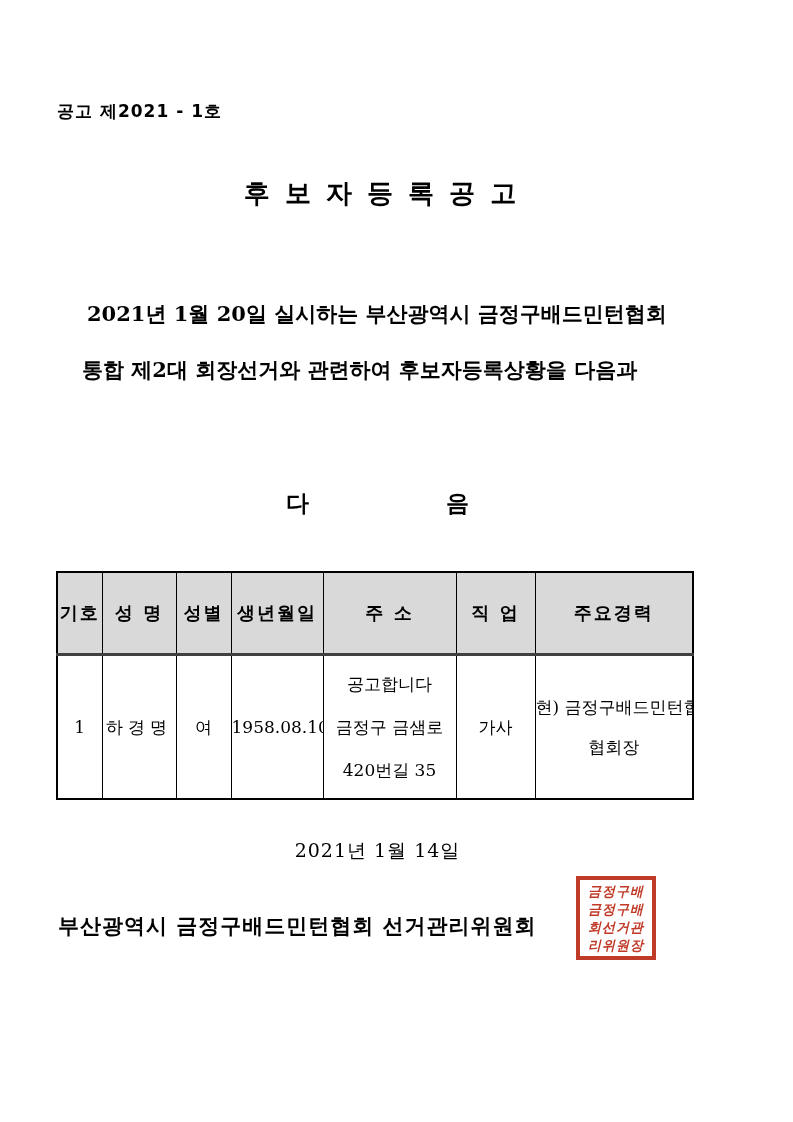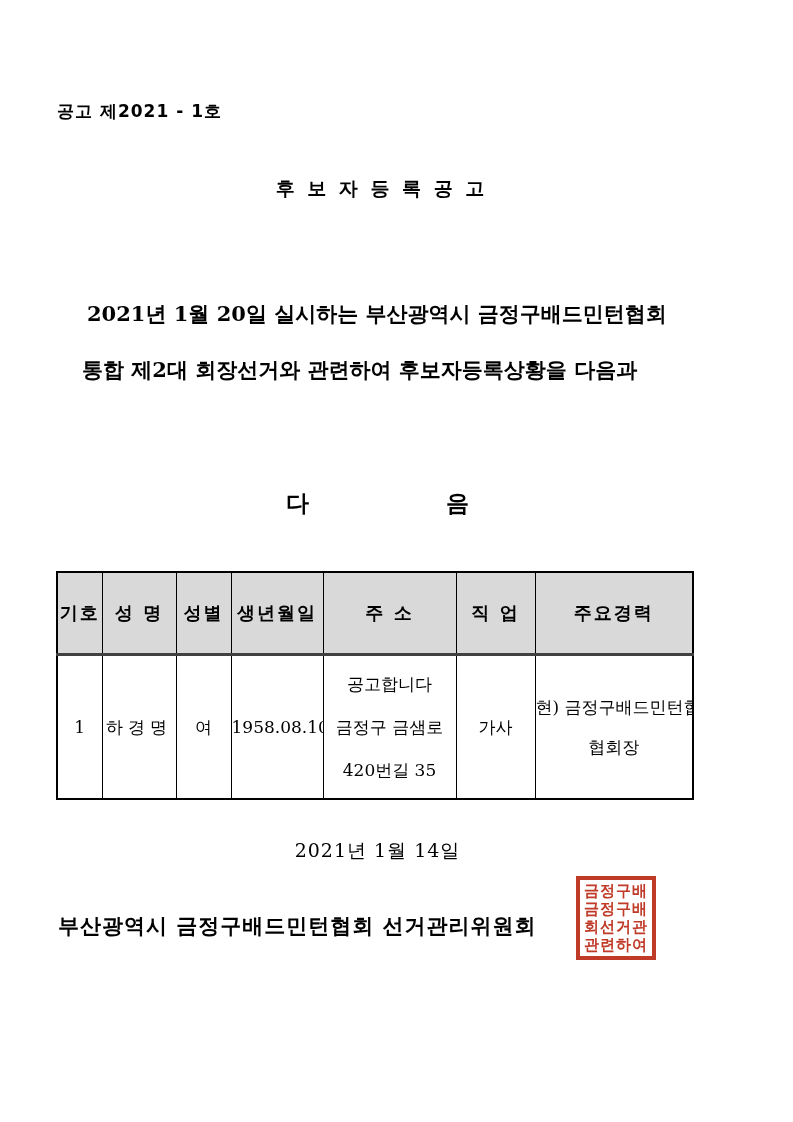--- a/index.html
+++ b/index.html
@@ -8,21 +8,21 @@
     color:#000; font-family:"DejaVu Serif","Liberation Serif",serif;
     overflow:hidden;
   }
   .doc-number {
     position:absolute; left:57px; top:100px;
     font-size:17px; font-weight:bold; letter-spacing:1px;
     font-family:"DejaVu Sans","Liberation Sans",sans-serif;
   }
   .title {
     position:absolute; left:0; top:176px; width:100%;
-    text-align:center; font-size:19px; font-weight:bold; letter-spacing:3px;
+    text-align:center; font-size:26px; font-weight:bold; letter-spacing:3px;
     padding-right:30px; box-sizing:border-box;
   }
   .body-text { position:absolute; left:82px; top:286px; width:650px;
     font-size:21px; font-weight:bold; }
   .body-line { height:56px; line-height:56px; white-space:nowrap; }
   .body-line.first { padding-left:5px; }
   .daum-left  { position:absolute; left:286px; top:488px; font-size:23px; font-weight:bold; }
   .daum-right { position:absolute; left:446px; top:488px; font-size:23px; font-weight:bold; }
 
   table.candidates {
@@ -53,23 +53,24 @@
     position:absolute; left:58px; top:912px; font-size:21px; font-weight:bold;
     letter-spacing:1px; z-index:2; white-space:nowrap;
   }
   .seal {
     position:absolute; left:576px; top:876px; width:70px; height:72px;
     border:4px solid var(--seal-red,#c03a28);
     display:flex; flex-direction:column; justify-content:space-around;
     padding:2px 1px; box-sizing:content-box; z-index:1; background:transparent;
   }
   .seal-row {
-    color:var(--seal-red,#c03a28); font-size:15px; font-weight:bold;
+    color:var(--seal-red,#c03a28); font-size:13px; font-weight:bold;
     line-height:1; text-align:center; letter-spacing:1px; white-space:nowrap;
     transform:scaleY(1.05);
+    font-style:italic;
   }
 </style>
 </head>
 <body>
 
 <div class="page">
 
   <div class="doc-number">공고 제2021 - 1호</div>
 
   <div class="title">후 보 자 등 록 공 고</div>
@@ -122,16 +123,16 @@
     </table>
 
   <div class="issue-date">2021년 1월 14일</div>
 
   <div class="issuer">부산광역시 금정구배드민턴협회 선거관리위원회</div>
 
   <div class="seal">
     <div class="seal-row">금정구배</div>
     <div class="seal-row">금정구배</div>
     <div class="seal-row">회선거관</div>
-    <div class="seal-row">관련하여</div>
+    <div class="seal-row">리위원장</div>
   </div>
 
 </div>
 
 </body></html>

